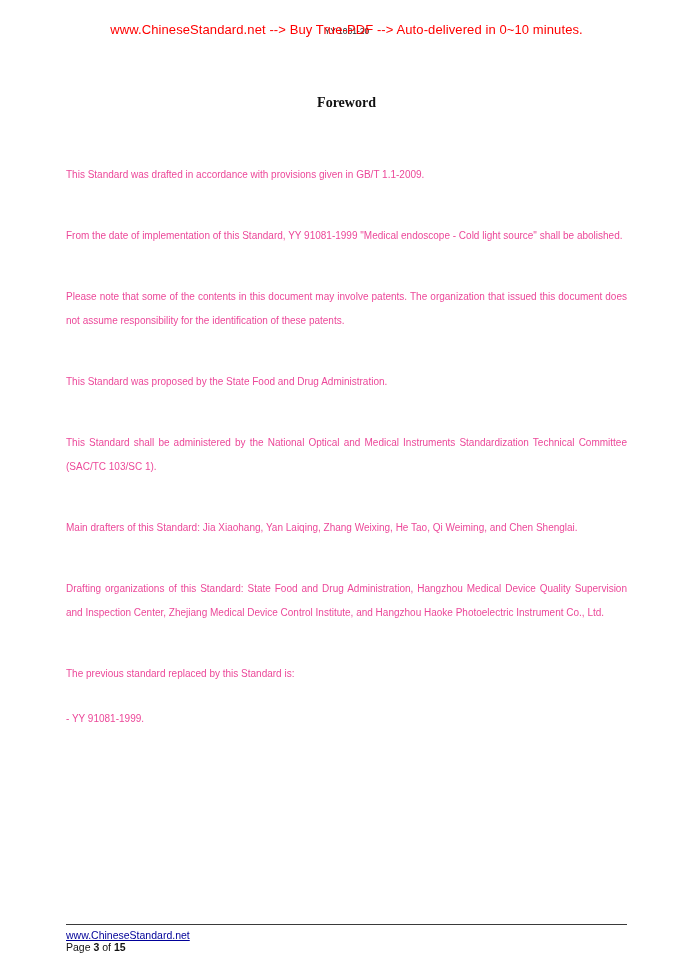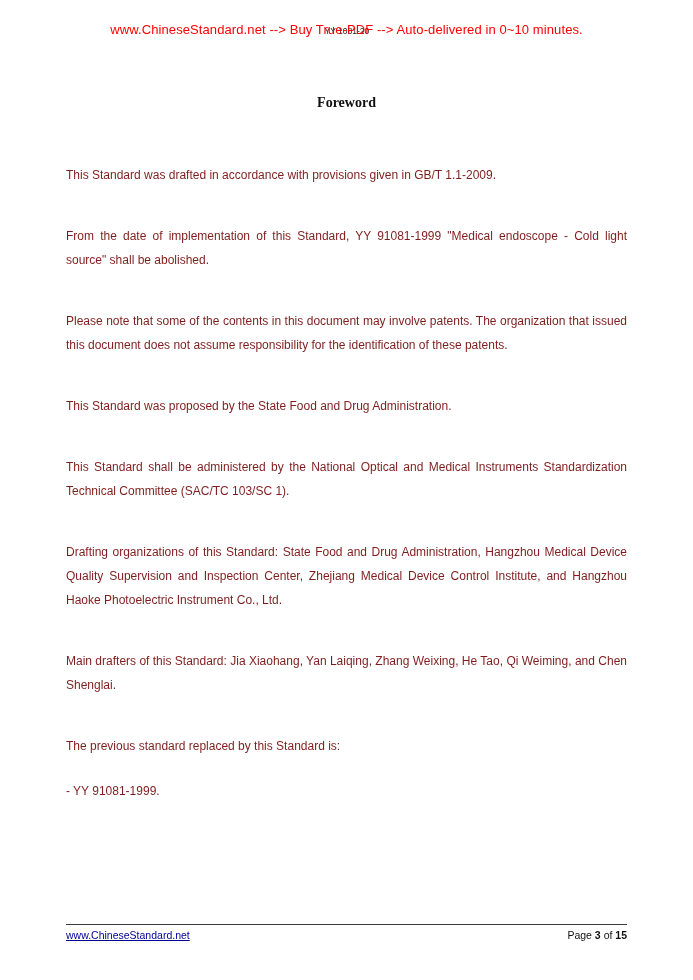--- a/index.html
+++ b/index.html
@@ -53,23 +53,23 @@
     font-size: 14px;
     color: #111111;
   }
 
   
   .content {
     position: absolute;
     top: 163px;
     left: 66px;
     width: 561px;
-    font-size: 12px;
+    font-size: 10px;
     line-height: 24px;
-    color: #7f1d1d;
+    color: #ec4899;
     text-align: justify;
   }
   .para { margin-bottom: 37px; }
   .para.tight { margin-bottom: 21px; }
   .para.last { margin-bottom: 0; text-align: left; }
 
   
   .footer-line {
     position: absolute;
     top: 924px;
@@ -80,20 +80,21 @@
   .footer {
     position: absolute;
     top: 929px;
     left: 66px;
     right: 66px;
     display: flex;
     justify-content: space-between;
     align-items: baseline;
     font-size: 10.5px;
     color: #111111;
+    flex-direction: column;
   }
   .footer-site {
     color: #000099;
     text-decoration: underline;
     cursor: pointer;
   }
   .page-label b { font-weight: bold; }
 </style>
 </head>
 <body>
@@ -106,22 +107,22 @@
   </div>
 
   <div class="title">Foreword</div>
 
   <div class="content">
     <p class="para">This Standard was drafted in accordance with provisions given in GB/T 1.1-2009.</p>
     <p class="para">From the date of implementation of this Standard, YY 91081-1999 "Medical endoscope - Cold light source" shall be abolished.</p>
     <p class="para">Please note that some of the contents in this document may involve patents. The organization that issued this document does not assume responsibility for the identification of these patents.</p>
     <p class="para">This Standard was proposed by the State Food and Drug Administration.</p>
     <p class="para">This Standard shall be administered by the National Optical and Medical Instruments Standardization Technical Committee (SAC/TC 103/SC 1).</p>
+    <p class="para">Main drafters of this Standard: Jia Xiaohang, Yan Laiqing, Zhang Weixing, He Tao, Qi Weiming, and Chen Shenglai.</p>
     <p class="para">Drafting organizations of this Standard: State Food and Drug Administration, Hangzhou Medical Device Quality Supervision and Inspection Center, Zhejiang Medical Device Control Institute, and Hangzhou Haoke Photoelectric Instrument Co., Ltd.</p>
-    <p class="para">Main drafters of this Standard: Jia Xiaohang, Yan Laiqing, Zhang Weixing, He Tao, Qi Weiming, and Chen Shenglai.</p>
     <p class="para tight">The previous standard replaced by this Standard is:</p>
     <p class="para last">- YY 91081-1999.</p>
   </div>
 
   <div class="footer-line"></div>
 
   <div class="footer">
     <span class="footer-site">www.ChineseStandard.net</span>
     <span class="page-label">
       <span>Page</span>

